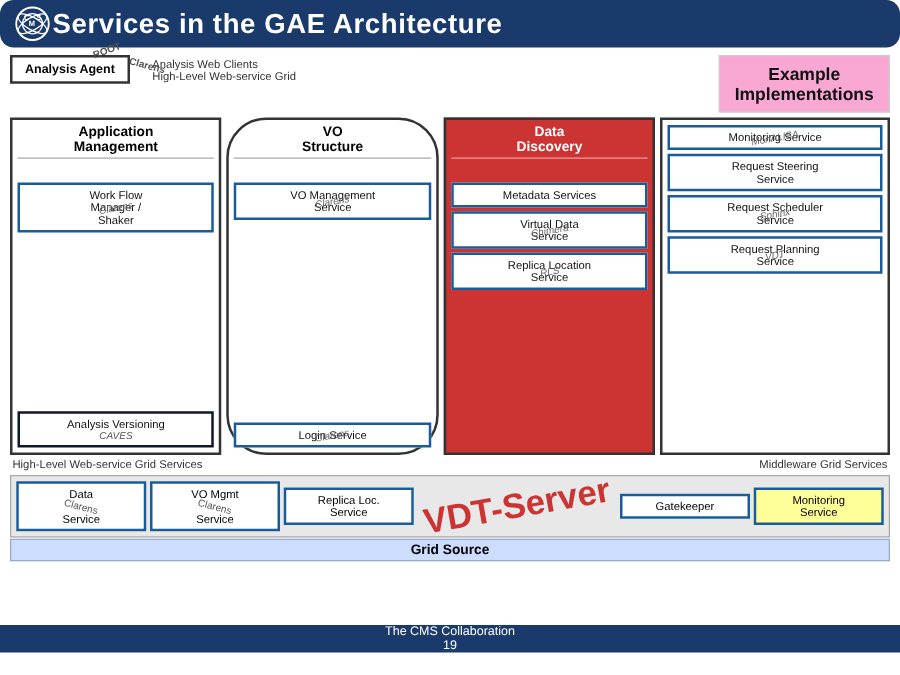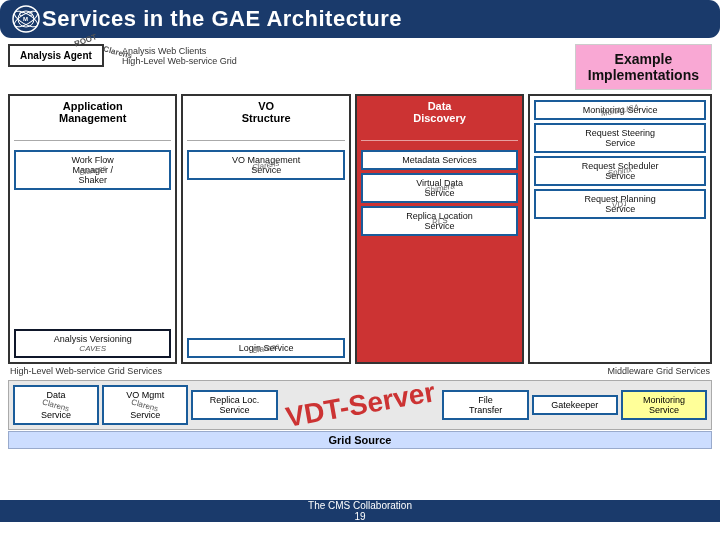--- a/index.html
+++ b/index.html
@@ -96,31 +96,31 @@
     .col-box {
       border: 2px solid #333;
       padding: 4px;
       display: flex;
       flex-direction: column;
       gap: 3px;
       flex: 1;
     }
 
     .col-box.col-app-mgmt { background: #fff; flex: 1.1; }
-    .col-box.col-vo { background: #fff; flex: 1.1; }
+    .col-box.col-vo { background: #fff; flex: 1.1; border-radius: 32px; }
     .col-box.col-data { background: #cc3333; color: white; flex: 1.1; }
     .col-box.col-request { background: #fff; flex: 1.2; }
 
     .col-title {
       font-weight: bold;
       font-size: 11px;
       text-align: center;
       border-bottom: 1px solid #aaa;
-      padding-bottom: 16px;
-      margin-bottom: 6px;
+      padding-bottom: 2px;
+      margin-bottom: 16px;
     }
 
     .col-box.col-data .col-title { color: white; border-bottom-color: #fff8; }
 
     .service-block {
       border: 2px solid #1a5c9a;
       padding: 3px 4px;
       font-size: 9px;
       text-align: center;
       background: white;
@@ -358,23 +358,20 @@
         VO Mgmt<br><span class="rot-pos">Clarens</span><br>Service
       </div>
       <div class="bottom-service-box">
         Replica Loc.<br>Service
       </div>
 
       <div style="display:flex; align-items:center; justify-content:center; min-width:60px;">
         <span class="vdt-overlay">VDT-Server</span>
       </div>
       <div class="bottom-service-box">
-        File<br>Transfer
-      </div>
-      <div class="bottom-service-box">
         Gatekeeper
       </div>
       <div class="bottom-service-box yellow">
         Monitoring<br>Service
       </div>
     </div>
   </div>
 
   <div class="grid-source-bar">
     <span>Grid Source</span>

